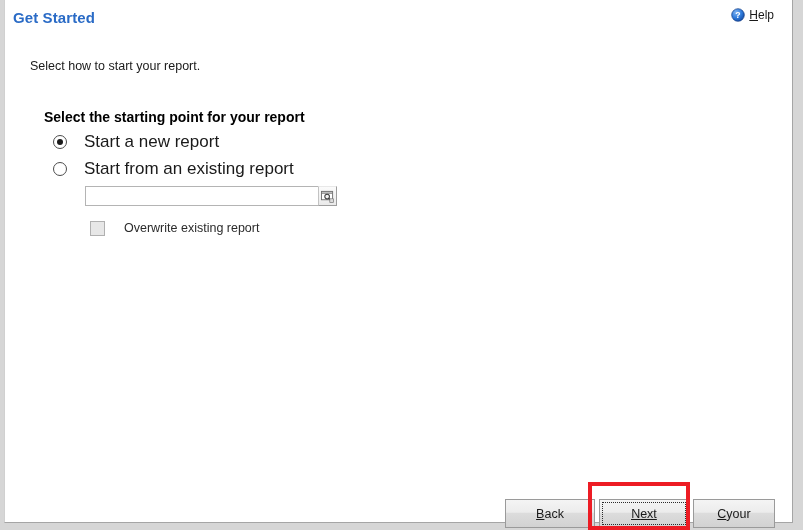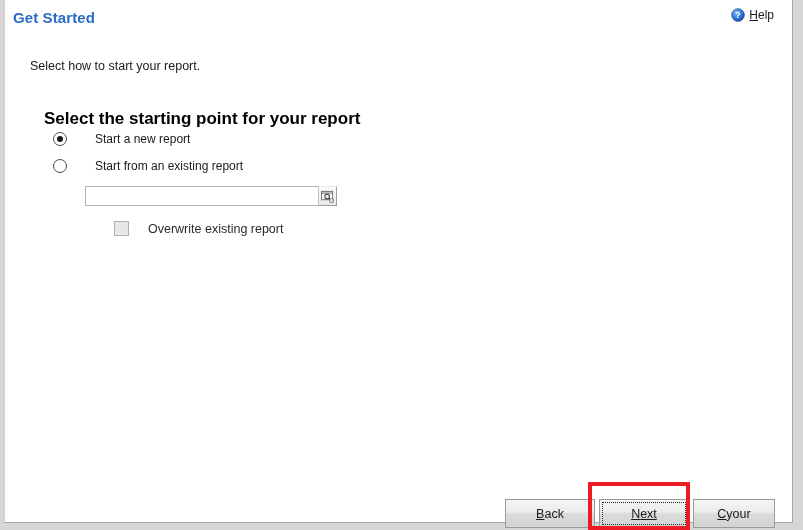--- a/index.html
+++ b/index.html
@@ -80,21 +80,21 @@
     font-size: 12.5px;
     color: #1a1a1a;
     white-space: nowrap;
   }
 
   
   .section-heading {
     position: absolute;
     left: 39px;
     top: 109px;
-    font-size: 17px;
+    font-size: 14px;
     font-weight: bold;
     color: #000000;
     white-space: nowrap;
   }
 
   .opt-row {
     position: absolute;
     display: flex;
     align-items: center;
   }
@@ -116,23 +116,23 @@
     content: "";
     position: absolute;
     left: 3px;
     top: 3px;
     width: 6px;
     height: 6px;
     border-radius: 50%;
     background: #1a1a1a;
   }
   .opt-label {
-    font-size: 12px;
-    color: #1a1a1a;
-    margin-left: 28px;
+    font-size: 17px;
+    color: #1a1a1a;
+    margin-left: 17px;
     white-space: nowrap;
     cursor: default;
   }
 
   
   .field-wrap {
     position: absolute;
     left: 80px;
     top: 186px;
     width: 252px;
@@ -172,22 +172,21 @@
     align-self: center;
   }
   .browse-btn svg { display: block; }
 
   
   .check-row {
     position: absolute;
     left: 85px;
     top: 221px;
     display: flex;
-    align-items: center;
-    margin-left: 24px;
+    align-items: flex-start;
   }
   .checkbox {
     width: 15px;
     height: 15px;
     border: 1px solid #b0b0b0;
     background: #e7e7e7;
     box-sizing: border-box;
     flex: none;
   }
   .check-label {

